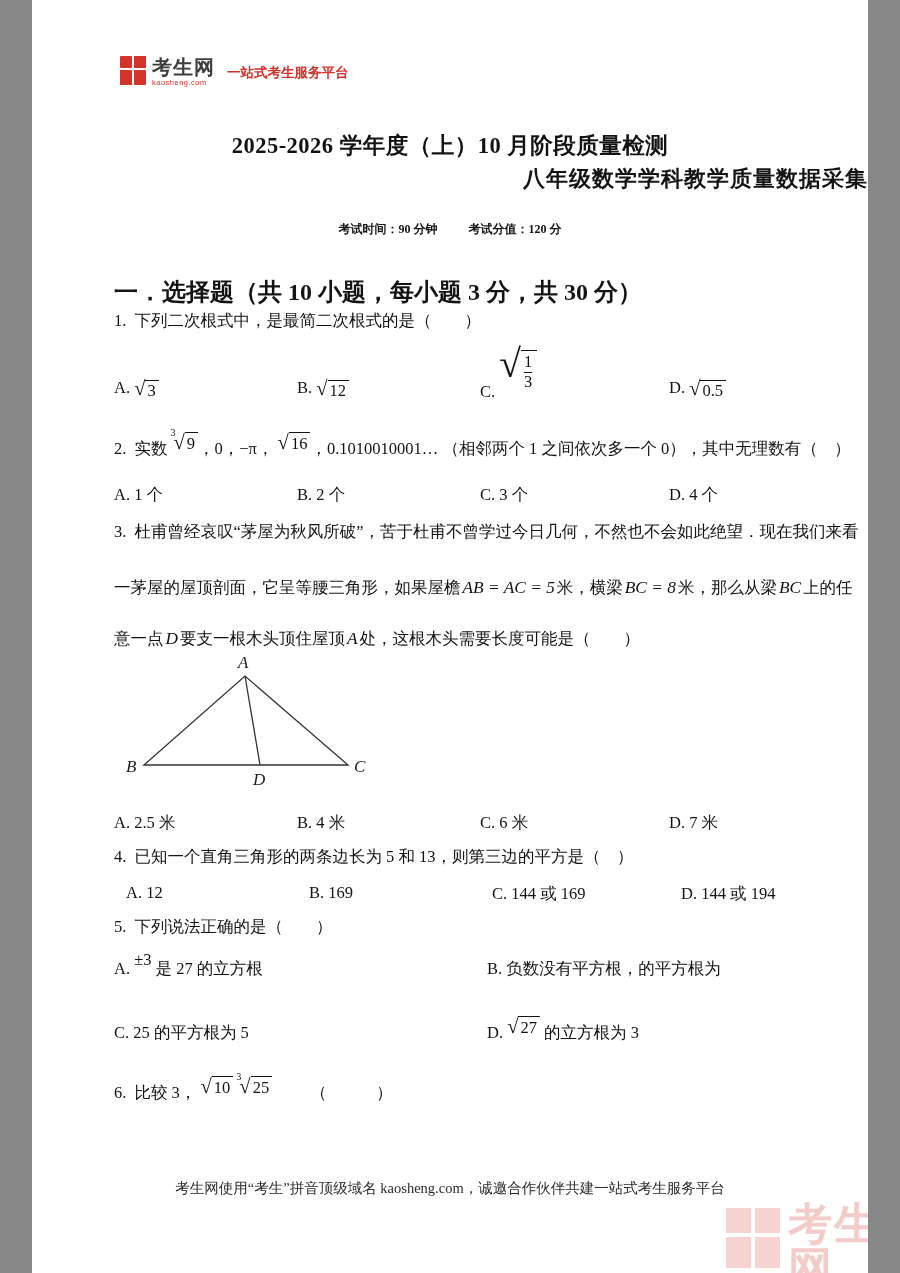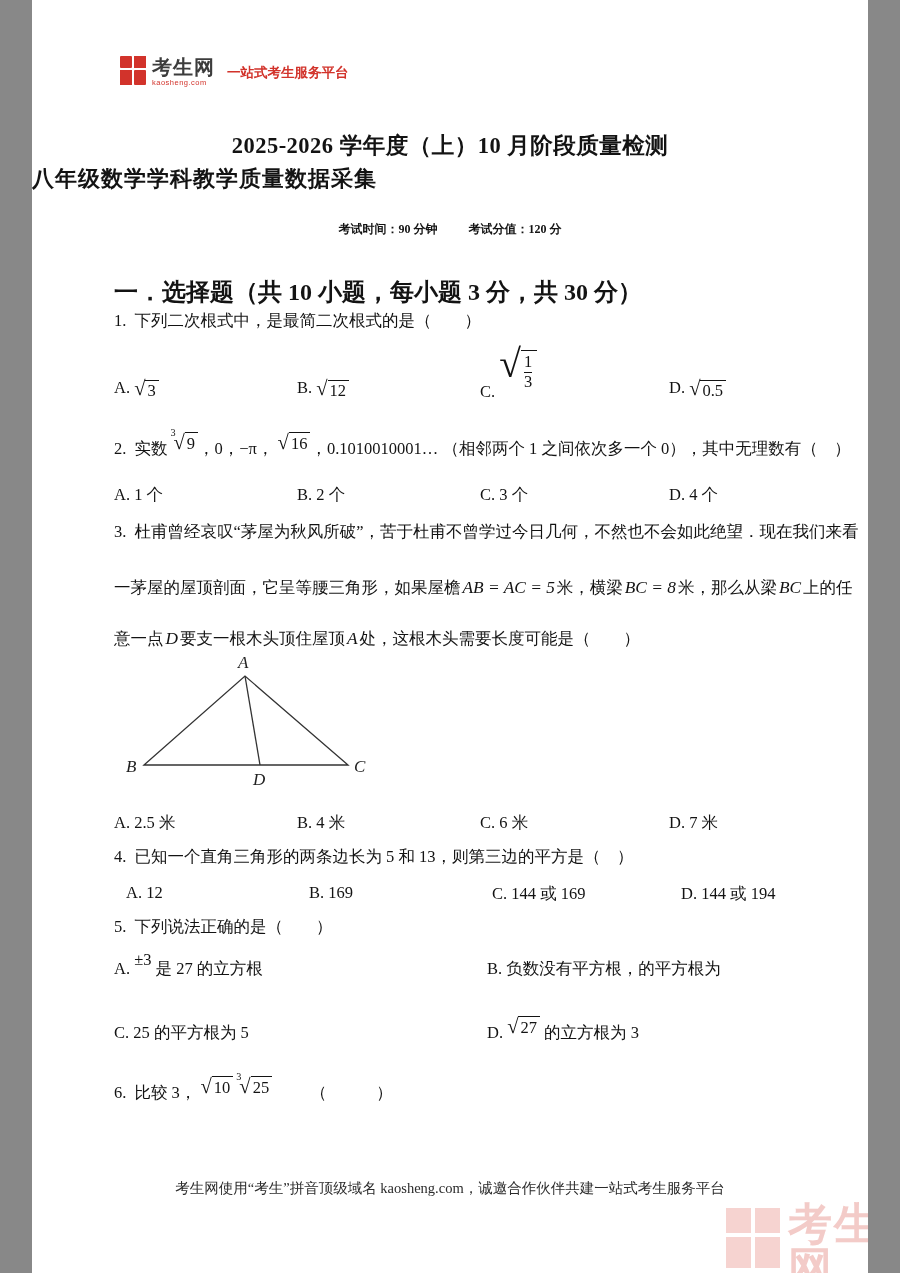--- a/index.html
+++ b/index.html
@@ -18,21 +18,21 @@
   .logo-icon .blk { background:#d2332b; }
   .logo-icon .b1 { border-radius:1px; }
   .logo-icon .tall { height:100%; }
   .logo-txt { line-height:1; }
   .logo-cn { font-size:20px; font-weight:700; color:#3c3c3c; letter-spacing:1px; font-family:"Liberation Sans","DejaVu Sans",sans-serif; }
   .logo-dom { font-size:7.5px; color:#d2332b; letter-spacing:0.5px; margin-top:2px; font-family:"Liberation Sans","DejaVu Sans",sans-serif; }
   .tagline { font-size:13.5px; font-weight:700; color:#d2332b; margin-left:12px; padding-bottom:4px; font-family:"Liberation Sans","DejaVu Sans",sans-serif; }
 
   
   .title1 { top:110px; left:0; width:100%; text-align:center; font-size:22.5px; font-weight:700; letter-spacing:0.5px;margin-top:20px; }
-  .title2 { top:164px; left:0; width:100%; text-align:left; font-size:22px; font-weight:700; letter-spacing:1px; }
+  .title2 { top:164px; left:0; width:100%; text-align:right; font-size:22px; font-weight:700; letter-spacing:1px; }
   .examinfo { top:221px; left:0; width:100%; text-align:center; font-size:12px; font-weight:700; }
   .examinfo span { margin:0 14px; }
   .section-h { top:276px; left:82px; font-size:24px; font-weight:700; }
 
   
   .qline { left:82px; width:740px; white-space:nowrap; }
   .row4 { left:82px; width:760px; height:30px; }
   .row4 .opt { position:absolute; top:0; white-space:nowrap; }
   .c1 { left:0; } .c2 { left:183px; } .c3 { left:366px; } .c4 { left:555px; }
   .row2 .ca { left:0; } .row2 .cb { left:373px; }

